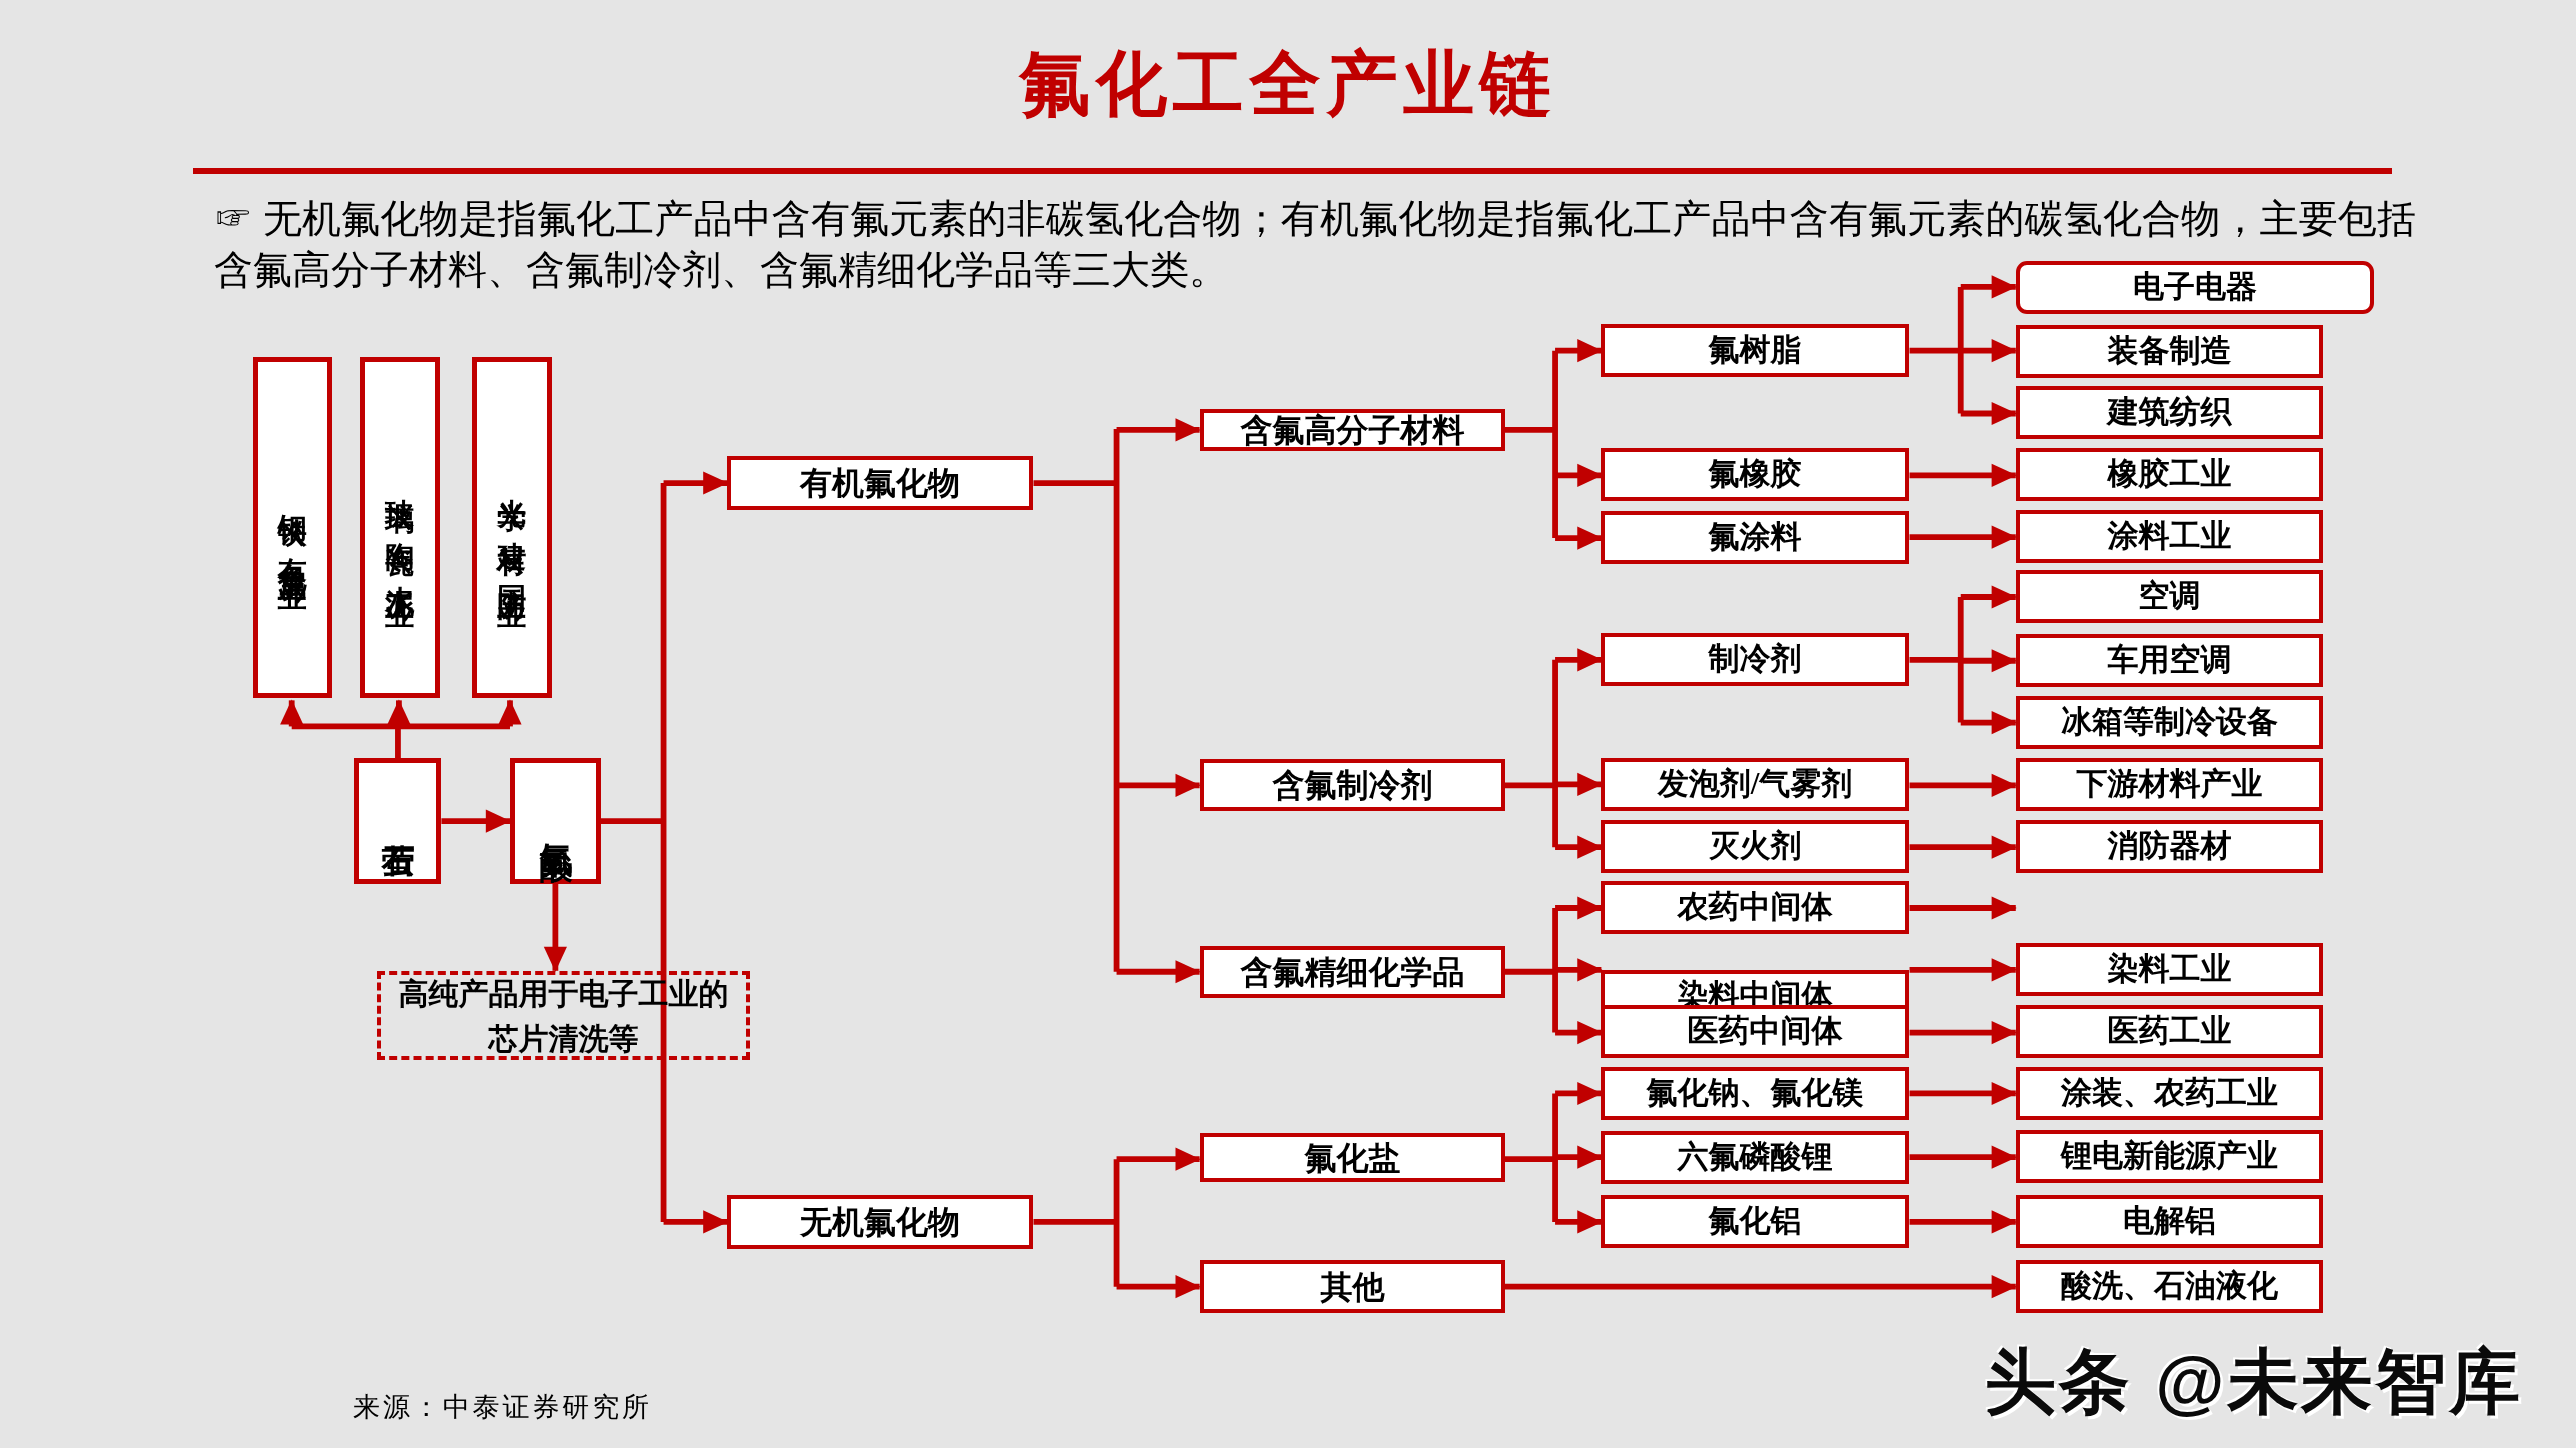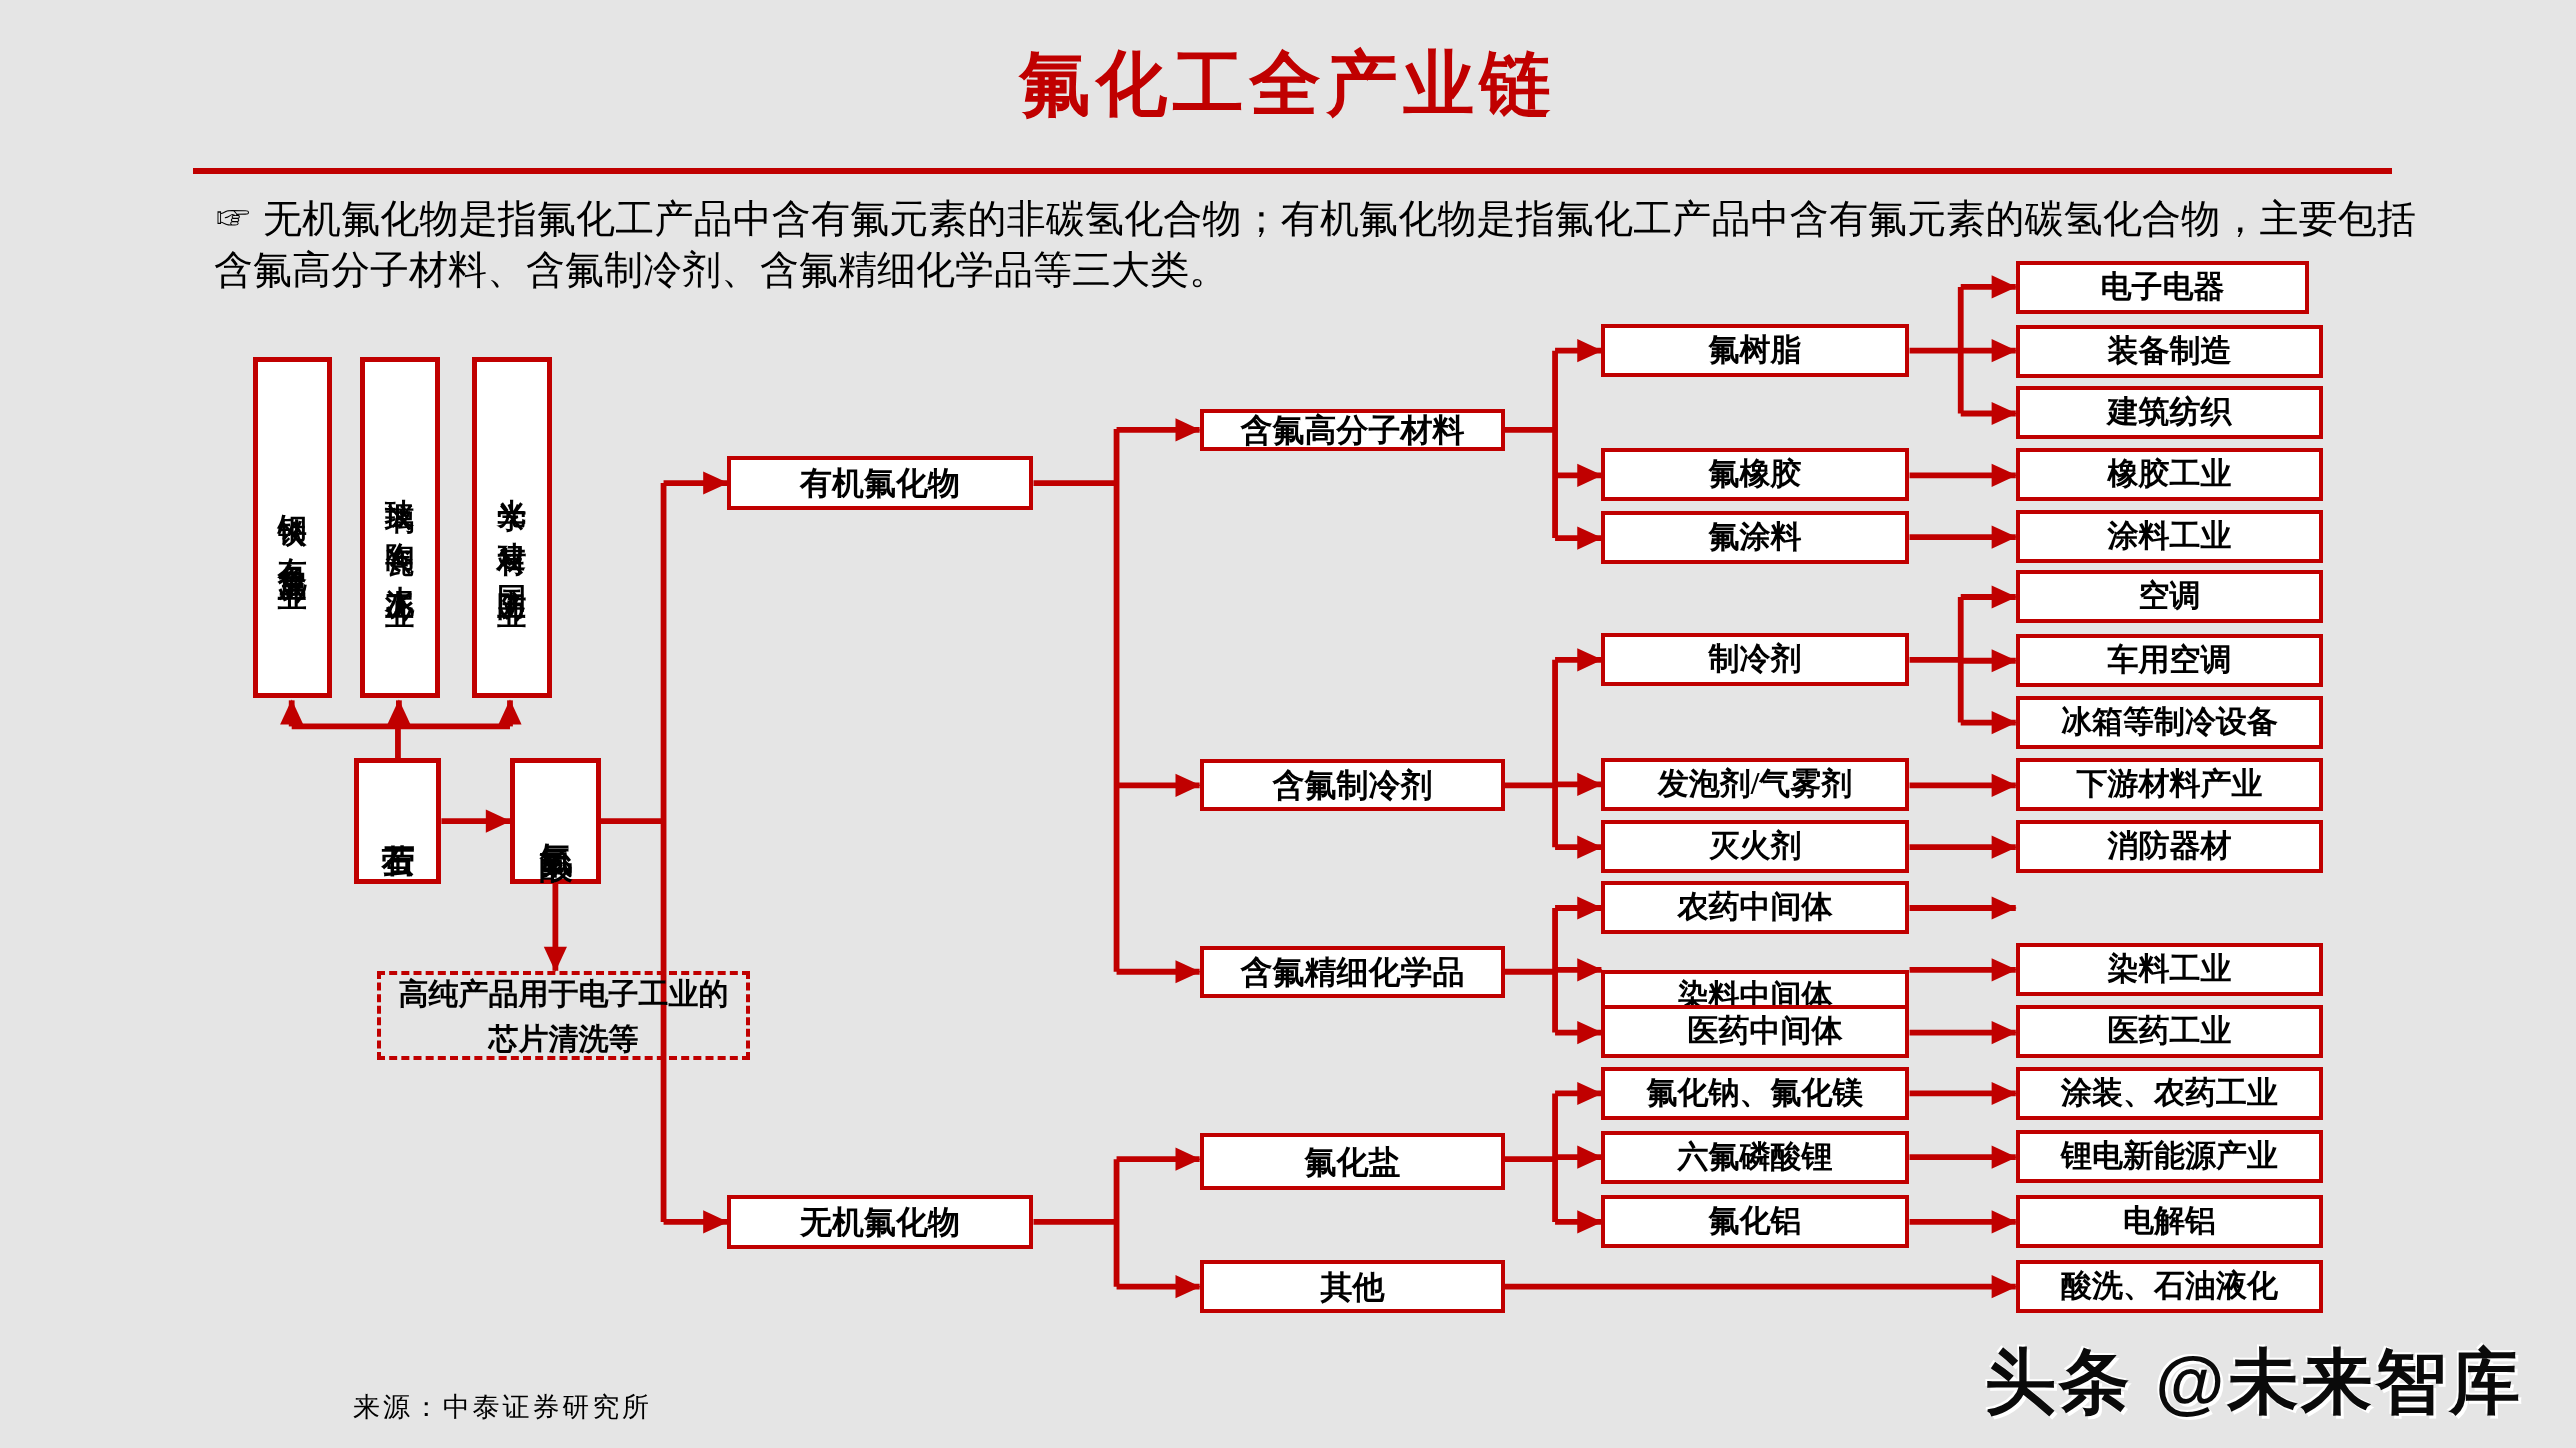--- a/index.html
+++ b/index.html
@@ -128,37 +128,37 @@
   <div class="node big vsmall" style="left:510px; top:758px; width:91px; height:126px;">氢氟酸</div>
 
   <div class="node dashed" style="left:377px; top:971px; width:373px; height:89px;">高纯产品用于电子工业的芯片清洗等</div>
 
   <div class="node cat" style="left:727px; top:456px; width:306px; height:54px;">有机氟化物</div>
   <div class="node cat" style="left:727px; top:1195px; width:306px; height:54px;">无机氟化物</div>
 
   <div class="node cat" style="left:1200px; top:409px; width:305px; height:42px;">含氟高分子材料</div>
   <div class="node cat" style="left:1200px; top:759px; width:305px; height:52px;">含氟制冷剂</div>
   <div class="node cat" style="left:1200px; top:946px; width:305px; height:52px;">含氟精细化学品</div>
-  <div class="node cat" style="left:1200px; top:1133px; width:305px; height:57px;">氟化盐</div>
+  <div class="node cat" style="left:1200px; top:1133px; width:305px; height:49px;">氟化盐</div>
   <div class="node cat" style="left:1200px; top:1260px; width:305px; height:53px;">其他</div>
 
   <div class="node" style="left:1601px; top:324px; width:308px; height:53px;">氟树脂</div>
   <div class="node" style="left:1601px; top:448px; width:308px; height:53px;">氟橡胶</div>
   <div class="node" style="left:1601px; top:511px; width:308px; height:53px;">氟涂料</div>
   <div class="node" style="left:1601px; top:633px; width:308px; height:53px;">制冷剂</div>
   <div class="node" style="left:1601px; top:758px; width:308px; height:53px;">发泡剂/气雾剂</div>
   <div class="node" style="left:1601px; top:820px; width:308px; height:53px;">灭火剂</div>
   <div class="node" style="left:1601px; top:881px; width:308px; height:53px;">农药中间体</div>
   <div class="node" style="left:1601px; top:944px; width:308px; height:53px;margin-top:26px;">染料中间体</div>
   <div class="node" style="left:1601px; top:1005px; width:308px; height:53px;padding-left:20px;">医药中间体</div>
   <div class="node" style="left:1601px; top:1067px; width:308px; height:53px;">氟化钠、氟化镁</div>
   <div class="node" style="left:1601px; top:1131px; width:308px; height:53px;">六氟磷酸锂</div>
   <div class="node" style="left:1601px; top:1195px; width:308px; height:53px;">氟化铝</div>
 
-  <div class="node" style="left:2016px; top:261px; width:293px; height:53px;">电子电器</div>
+  <div class="node" style="left:2016px; top:261px; width:358px; height:53px;border-radius:11px;">电子电器</div>
   <div class="node" style="left:2016px; top:325px; width:307px; height:53px;">装备制造</div>
   <div class="node" style="left:2016px; top:386px; width:307px; height:53px;">建筑纺织</div>
   <div class="node" style="left:2016px; top:448px; width:307px; height:53px;">橡胶工业</div>
   <div class="node" style="left:2016px; top:510px; width:307px; height:53px;">涂料工业</div>
   <div class="node" style="left:2016px; top:570px; width:307px; height:53px;">空调</div>
   <div class="node" style="left:2016px; top:634px; width:307px; height:53px;">车用空调</div>
   <div class="node" style="left:2016px; top:696px; width:307px; height:53px;">冰箱等制冷设备</div>
   <div class="node" style="left:2016px; top:758px; width:307px; height:53px;">下游材料产业</div>
   <div class="node" style="left:2016px; top:820px; width:307px; height:53px;">消防器材</div>
   <div class="node" style="left:2016px; top:943px; width:307px; height:53px;">染料工业</div>

